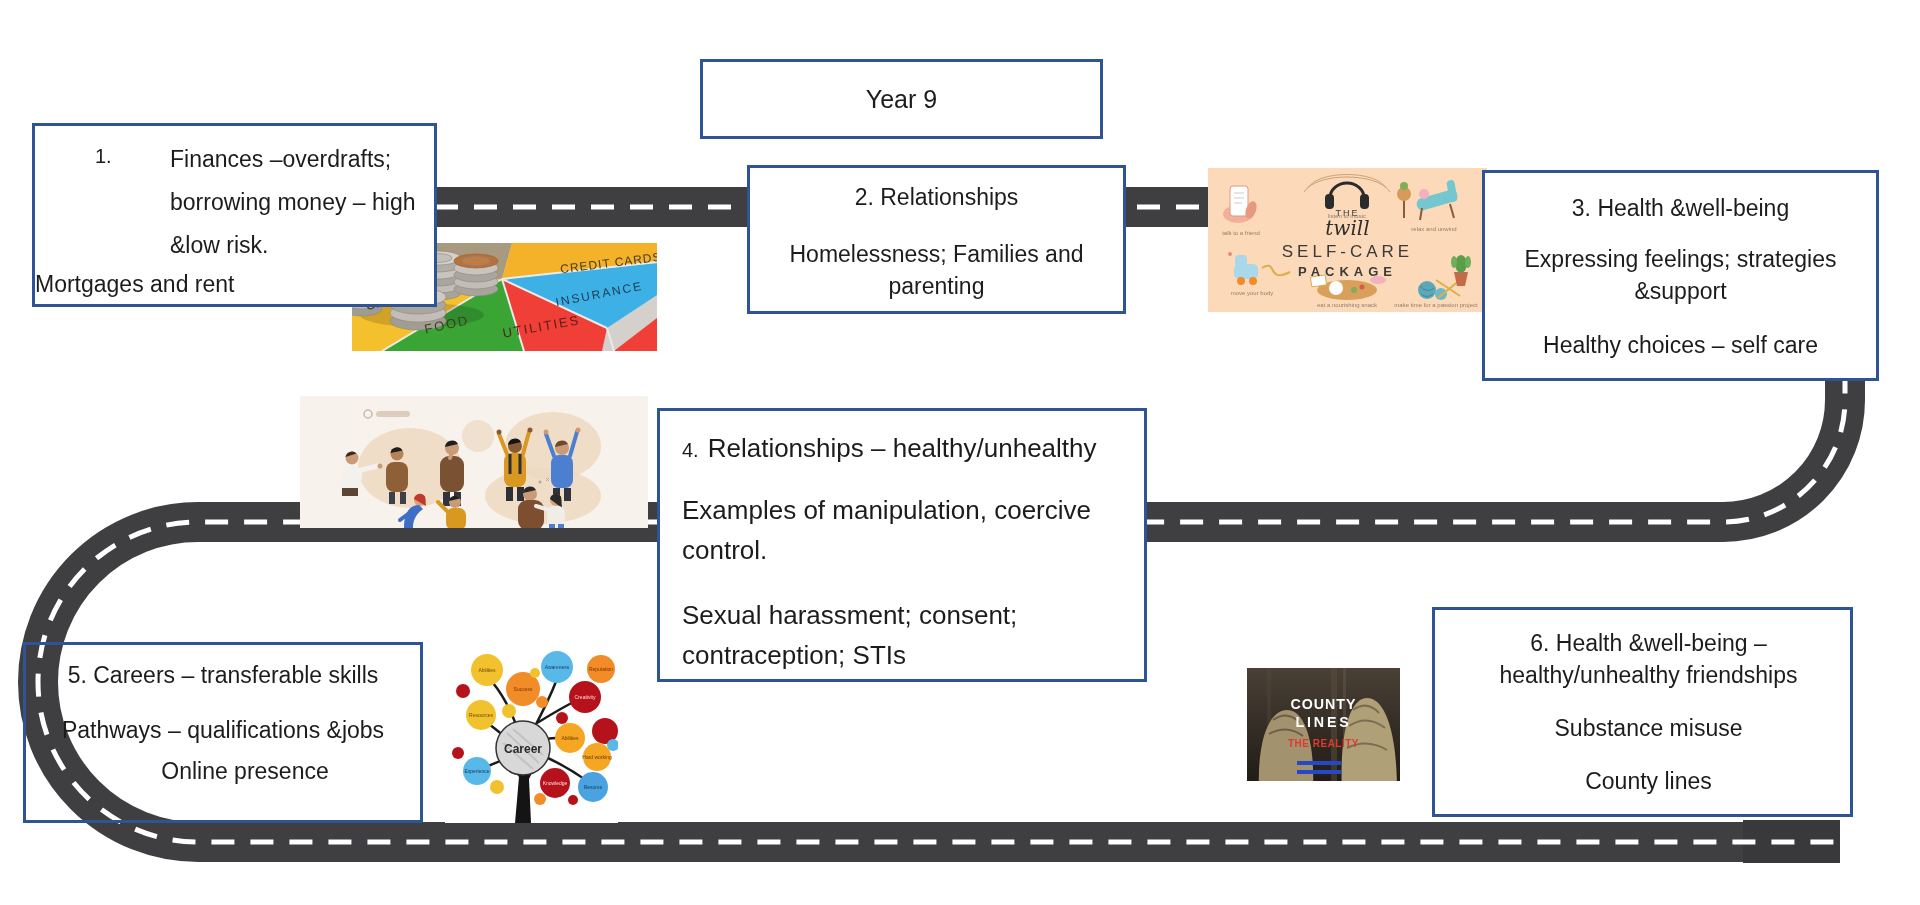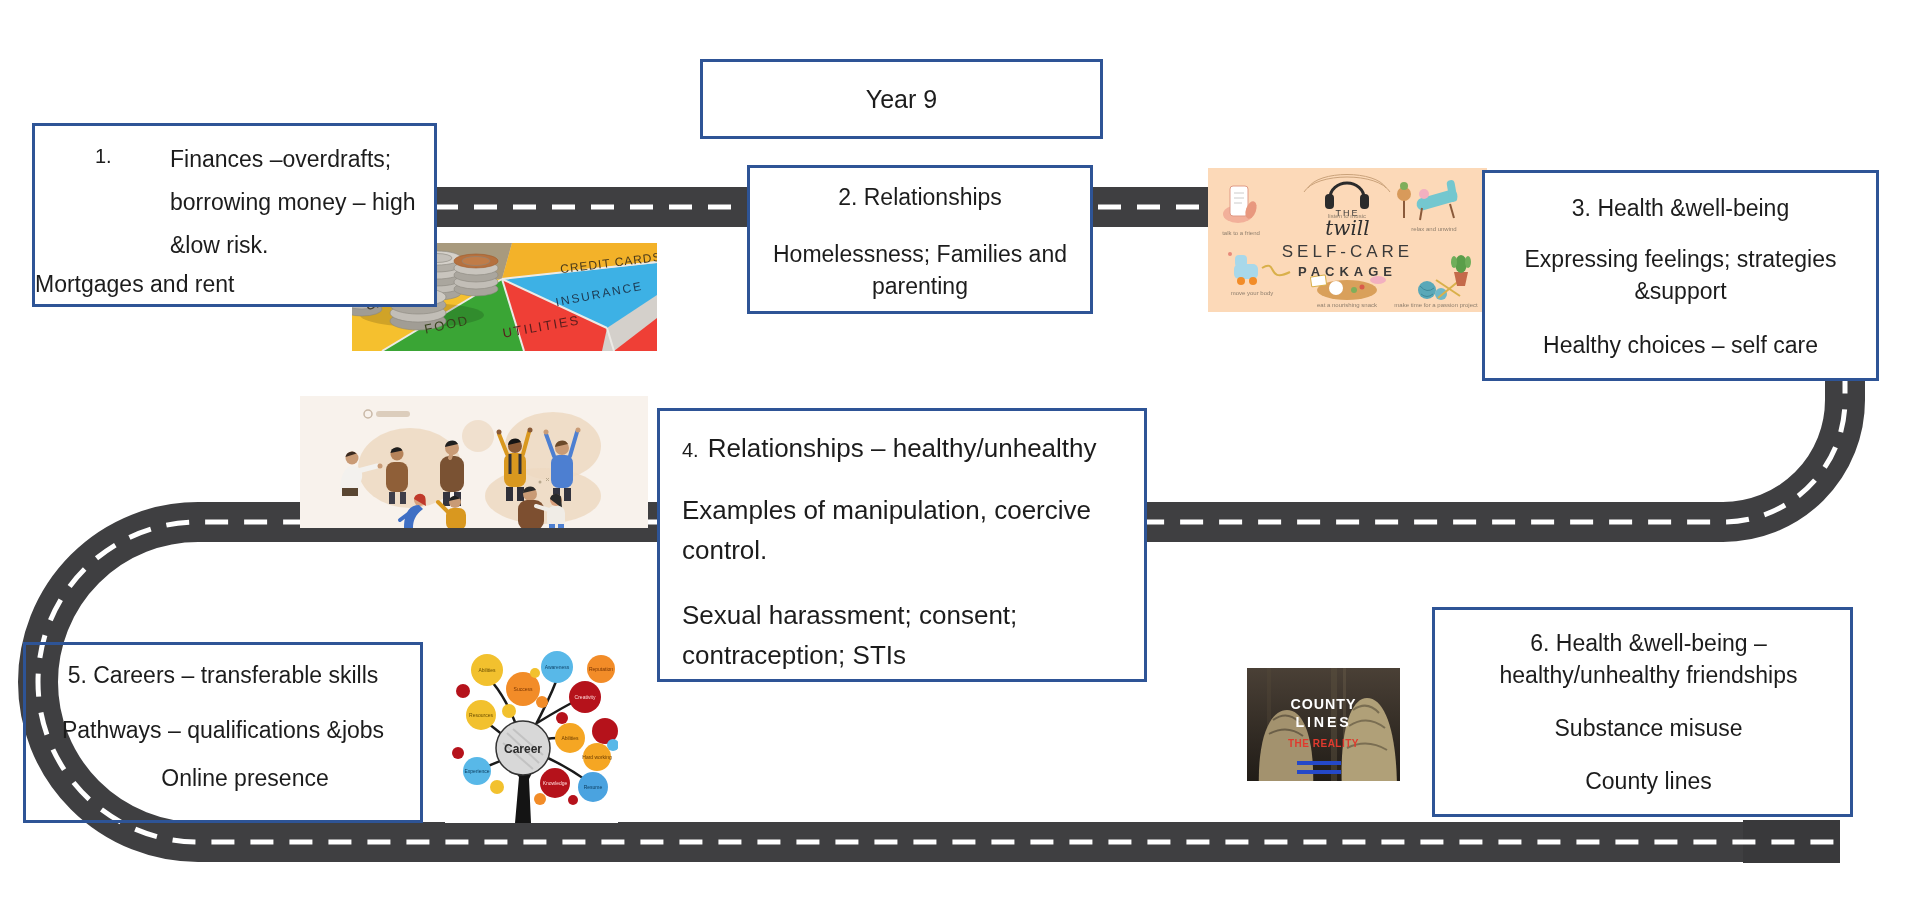--- a/index.html
+++ b/index.html
@@ -343,21 +343,21 @@
     <span class="b1-num">1.</span>
     <span class="b1-lines">
       <span>Finances –overdrafts;</span><br>
       <span>borrowing money – high</span><br>
       <span>&amp;low risk.</span>
     </span>
   </div>
   <p class="b1-footer">Mortgages and rent</p>
 </div>
 
-<div class="box" style="left:747px;top:165px;width:346px;height:149px;">
+<div class="box" style="left:747px;top:165px;width:379px;height:149px;">
   <p class="ln34" style="margin-top:12px;">2. Relationships</p>
   <p class="ln32" style="margin-top:24px;">
     <span>Homelessness; Families and</span><br>
     <span>parenting</span>
   </p>
 </div>
 
 <div class="box" style="left:1482px;top:170px;width:397px;height:211px;">
   <p class="ln34" style="margin-top:18px;">3. Health &amp;well-being</p>
   <p class="ln32" style="margin-top:18px;">
@@ -377,21 +377,21 @@
   </p>
   <p class="para" style="margin-top:25px;">
     <span>Sexual harassment; consent;</span><br>
     <span>contraception; STIs</span>
   </p>
 </div>
 
 <div class="box box--transparent" style="left:23px;top:642px;width:400px;height:181px;">
   <p class="ln34" style="margin-top:13px;">5. Careers – transferable skills</p>
   <p class="ln34" style="margin-top:21px;">Pathways – qualifications &amp;jobs</p>
-  <p class="ln34" style="margin-top:14px;padding-left:44px;">Online presence</p>
+  <p class="ln34" style="margin-top:7px;padding-left:44px;">Online presence</p>
 </div>
 
 <div class="box" style="left:1432px;top:607px;width:421px;height:210px;padding-left:12px;">
   <p class="ln32" style="margin-top:17px;">
     <span>6. Health &amp;well-being –</span><br>
     <span>healthy/unhealthy friendships</span>
   </p>
   <p class="ln32" style="margin-top:21px;">Substance misuse</p>
   <p class="ln32" style="margin-top:21px;">County lines</p>
 </div>

